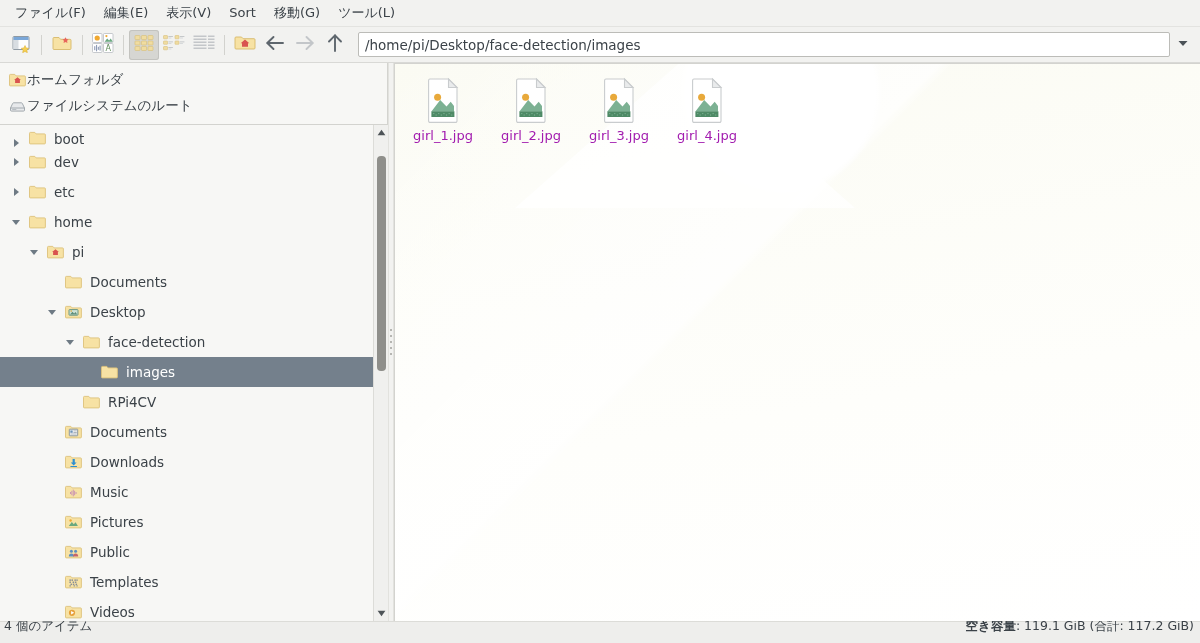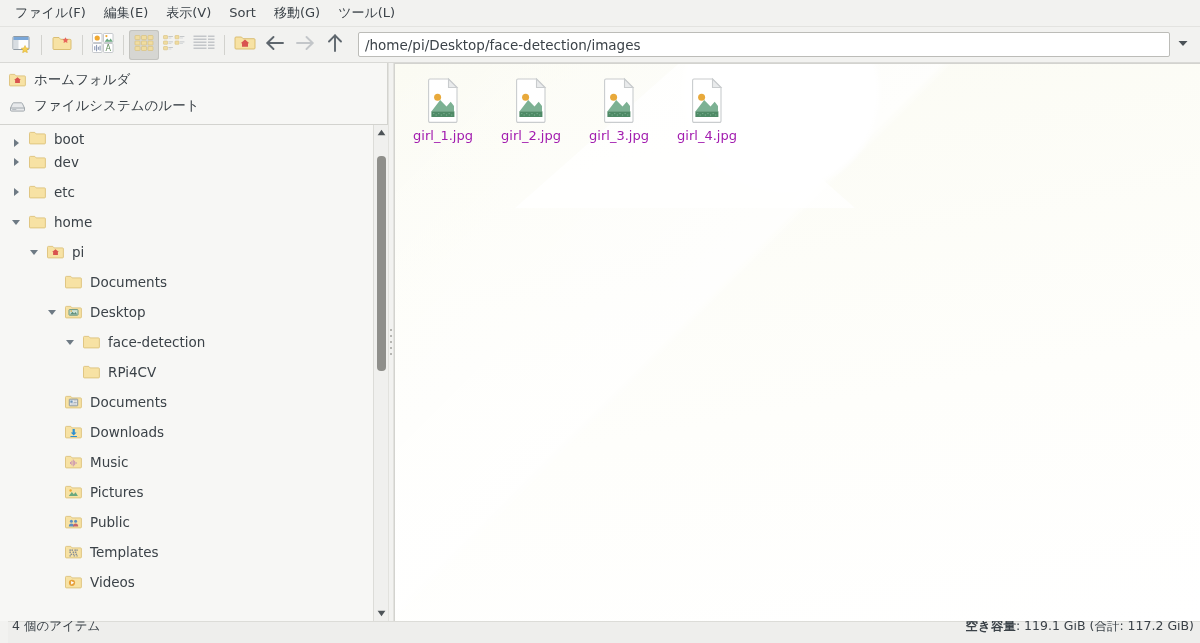--- a/index.html
+++ b/index.html
@@ -84,21 +84,20 @@
     flex: 0 0 auto;
     background: #f7f7f5;
     border: 1px solid #d3d3cf;
     border-left: none; border-top: none;
     padding: 4px 0 5px 0;
   }
   .place-row {
     height: 26px;
     display: flex; align-items: center;
     padding-left: 8px;
-    gap: 7px;
     font-size: 13.5px;
     cursor: default;
   }
 
   .treewrap { flex: 1 1 auto; display: flex; min-height: 0; position: relative; }
   .tree {
     flex: 1 1 auto;
     overflow: hidden;
     background: #f7f7f5;
     position: relative;
@@ -215,21 +214,20 @@
   
   .statusbar {
     height: 22px; flex: 0 0 22px;
     background: #eeeeec;
     border-top: 1px solid #dcdcd8;
     display: flex; align-items: center;
     justify-content: space-between;
     padding: 0 6px 12px 4px;
     font-size: 12.5px;
     color: #3b4248;
-    margin-left: 8px;
   }
   .status-right { font-size: 12.5px; }
   .status-right b { font-weight: bold; }
 </style>
 </head>
 <body>
 
 <div id="app">
 
   <div class="menubar" id="menubar">
@@ -524,20 +522,30 @@
               <span style="flex: 0 0 62px;"></span>
               <span class="twist open">
                 <i></i>
               </span>
               <span style="display: inline-flex; align-items: center; flex: 0 0 auto; margin-left: 4px;">
                 <svg xmlns="http://www.w3.org/2000/svg" width="19" height="18" viewBox="0 0 19 18">
                   <path d="M1.5 4.3 a0.9 0.9 0 0 1 0.9-0.9 h4.4 l1.3 1.5 h8.4 a0.9 0.9 0 0 1 0.9 0.9 v8.2 a0.9 0.9 0 0 1-0.9 0.9 h-14.1 a0.9 0.9 0 0 1-0.9-0.9z" fill="#f7e2a4" stroke="#ddc27a" stroke-width="0.9"></path>
                 </svg>
               </span>
               <span class="tlabel">face-detection</span>
+            </div>
+            <div class="trow sel">
+              <span style="flex: 0 0 80px;"></span>
+              <span class="twist none"></span>
+              <span style="display: inline-flex; align-items: center; flex: 0 0 auto; margin-left: 4px;">
+                <svg xmlns="http://www.w3.org/2000/svg" width="19" height="18" viewBox="0 0 19 18">
+                  <path d="M1.5 4.3 a0.9 0.9 0 0 1 0.9-0.9 h4.4 l1.3 1.5 h8.4 a0.9 0.9 0 0 1 0.9 0.9 v8.2 a0.9 0.9 0 0 1-0.9 0.9 h-14.1 a0.9 0.9 0 0 1-0.9-0.9z" fill="#f7e2a4" stroke="#ddc27a" stroke-width="0.9"></path>
+                </svg>
+              </span>
+              <span class="tlabel">images</span>
             </div>
             <div class="trow">
               <span style="flex: 0 0 62px;"></span>
               <span class="twist none"></span>
               <span style="display: inline-flex; align-items: center; flex: 0 0 auto; margin-left: 4px;">
                 <svg xmlns="http://www.w3.org/2000/svg" width="19" height="18" viewBox="0 0 19 18">
                   <path d="M1.5 4.3 a0.9 0.9 0 0 1 0.9-0.9 h4.4 l1.3 1.5 h8.4 a0.9 0.9 0 0 1 0.9 0.9 v8.2 a0.9 0.9 0 0 1-0.9 0.9 h-14.1 a0.9 0.9 0 0 1-0.9-0.9z" fill="#f7e2a4" stroke="#ddc27a" stroke-width="0.9"></path>
                 </svg>
               </span>
               <span class="tlabel">RPi4CV</span>

